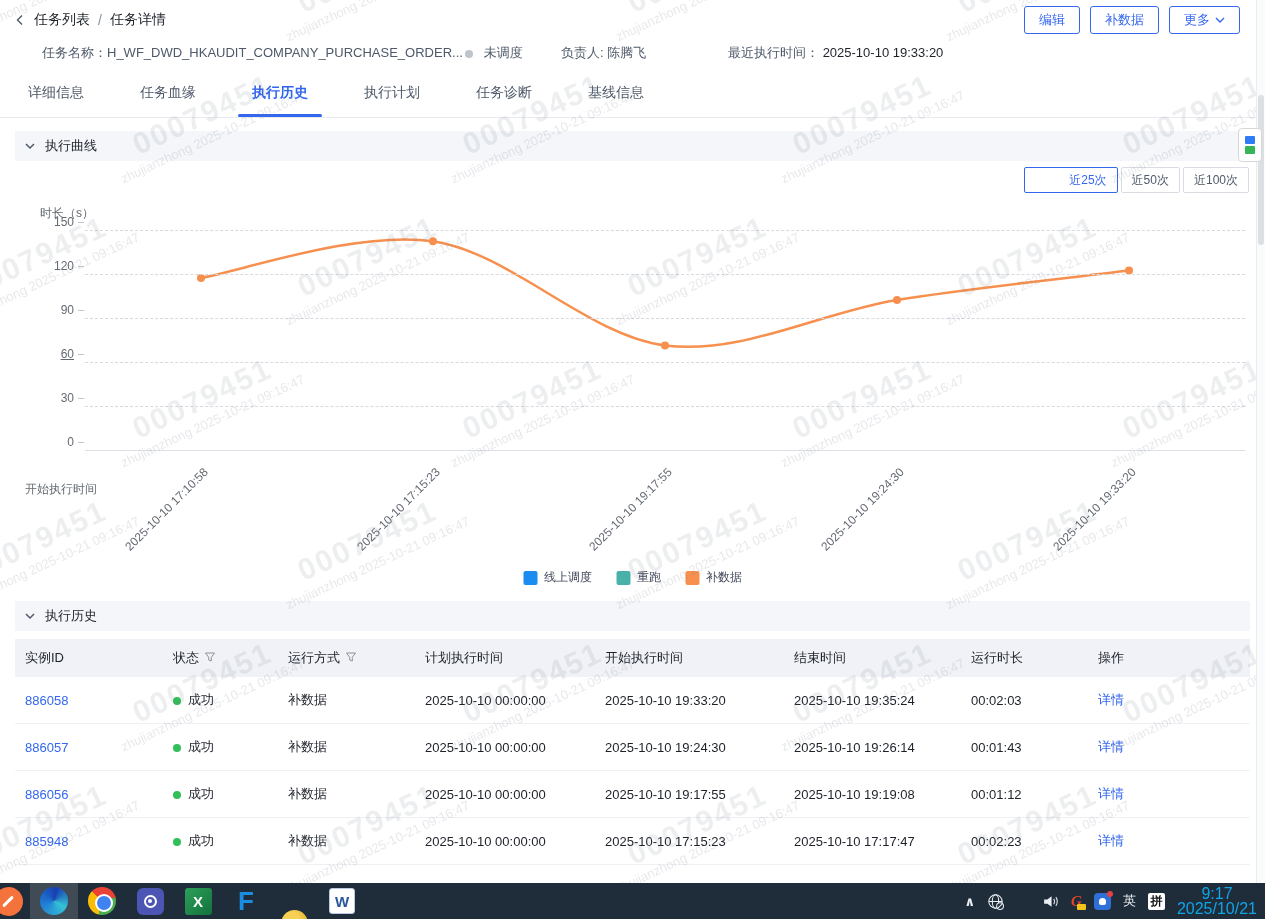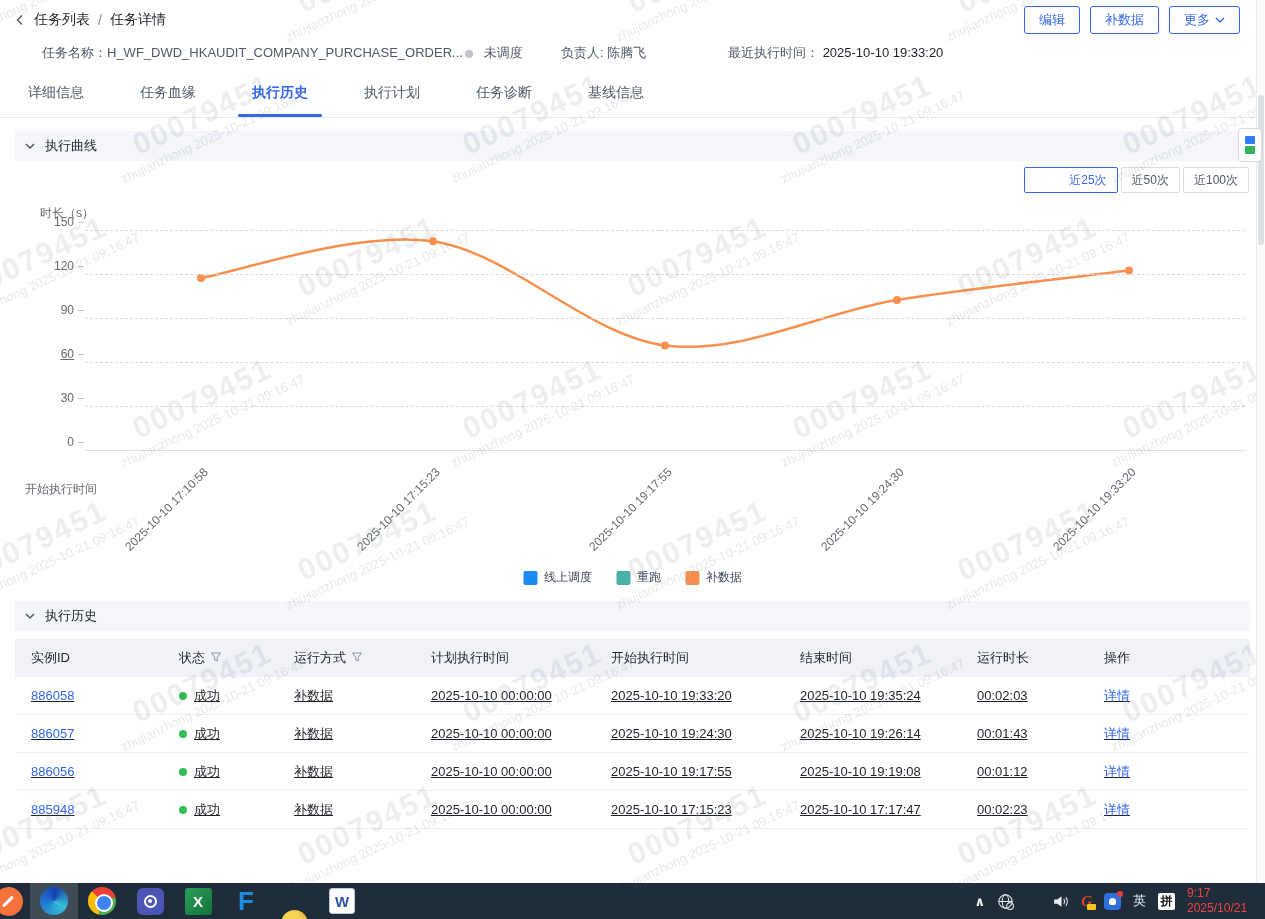--- a/index.html
+++ b/index.html
@@ -58,23 +58,23 @@
   #curve-svg { position:absolute; inset:0; overflow:visible; }
   #xlabels { position:absolute; left:85px; top:296px; width:1160px; height:120px; }
   .xtick { position:absolute; top:8px; white-space:nowrap; font-size:12px; color:var(--text3); transform-origin:100% 0; transform:translateX(-100%) rotate(-45deg); }
   .xlabel-title { position:absolute; left:25px; top:320px; font-size:12px; color:var(--text3); }
   #legend { position:absolute; left:50%; transform:translateX(-50%); top:408px; display:flex; gap:24px; }
   .legend-item { display:flex; align-items:center; gap:7px; font-size:12px; color:#42485c; cursor:pointer; white-space:nowrap; }
   .swatch { width:14px; height:14px; border-radius:2px; display:inline-block; }
 
   
   .table { margin:8px 15px 0; font-size:13px; }
-  .trow { display:grid; grid-template-columns:148px 115px 137px 180px 189px 177px 127px 1fr; align-items:center; padding-left:16px; }
+  .trow { display:grid; grid-template-columns:148px 115px 137px 180px 189px 177px 127px 1fr; align-items:center; padding-left:10px; }
   .thead { background:#f0f2f7; height:38px; color:var(--text); }
-  .tbody-row { height:38px; border-bottom:1px solid #eef0f4; color:var(--text);text-decoration:underline; }
+  .tbody-row { height:47px; border-bottom:1px solid #eef0f4; color:var(--text); }
   .link { color:var(--blue); cursor:pointer; text-decoration:none; }
   .funnel { margin-left:5px; vertical-align:-1px; cursor:pointer; }
 
   
   .activate { position:absolute; left:1020px; top:784px; color:rgba(150,150,150,0.85); z-index:7; }
   .activate .l1 { font-size:22px; }
   .activate .l2 { font-size:13px; margin-top:7px; }
 
   
   .scrollbar { position:absolute; top:0; right:0; width:9px; height:883px; background:#fafbfc; border-left:1px solid #ececec; z-index:8; }
@@ -106,21 +106,21 @@
   .chevron-up { font-size:13px; font-weight:bold; }
   .win-grid { display:grid; grid-template-columns:6px 6px; grid-template-rows:6px 6px; gap:2px; }
   .win-grid span { background:#e9eef3; }
   .mail-ic { position:relative; font-weight:bold; font-style:italic; font-size:15px; color:#e8452c; font-family:"Liberation Serif",serif; }
   .mail-ic::after { content:""; position:absolute; right:-4px; bottom:0; width:9px; height:6px; background:#f6c21c; border-radius:1px; }
   .bell-ic { position:relative; width:17px; height:17px; border-radius:4px; background:#2f6fd8; display:flex; align-items:center; justify-content:center; }
   .bell-ic .b { width:7px; height:7px; background:#fff; border-radius:50% 50% 2px 2px; }
   .bell-ic .rd { position:absolute; right:-2px; top:-2px; width:6px; height:6px; background:#e64040; border-radius:50%; }
   .ime-lang { font-size:13px; }
   .ime-pinyin { width:17px; height:17px; background:#fff; color:#111; font-size:12px; font-weight:bold; border-radius:2px; display:flex; align-items:center; justify-content:center; }
-  .clock { font-size:12px; line-height:15px; color:#ef4444; min-width:70px; cursor:pointer; }
+  .clock { text-align:center; font-size:16px; line-height:15px; color:#0ea5e9; min-width:70px; cursor:pointer; }
 </style>
 </head>
 <body>
 
 <div class="screen">
 
   <div class="topbar">
     <div class="breadcrumb">
       <span class="back">
         <svg width="12" height="12" viewBox="0 0 12 12">

